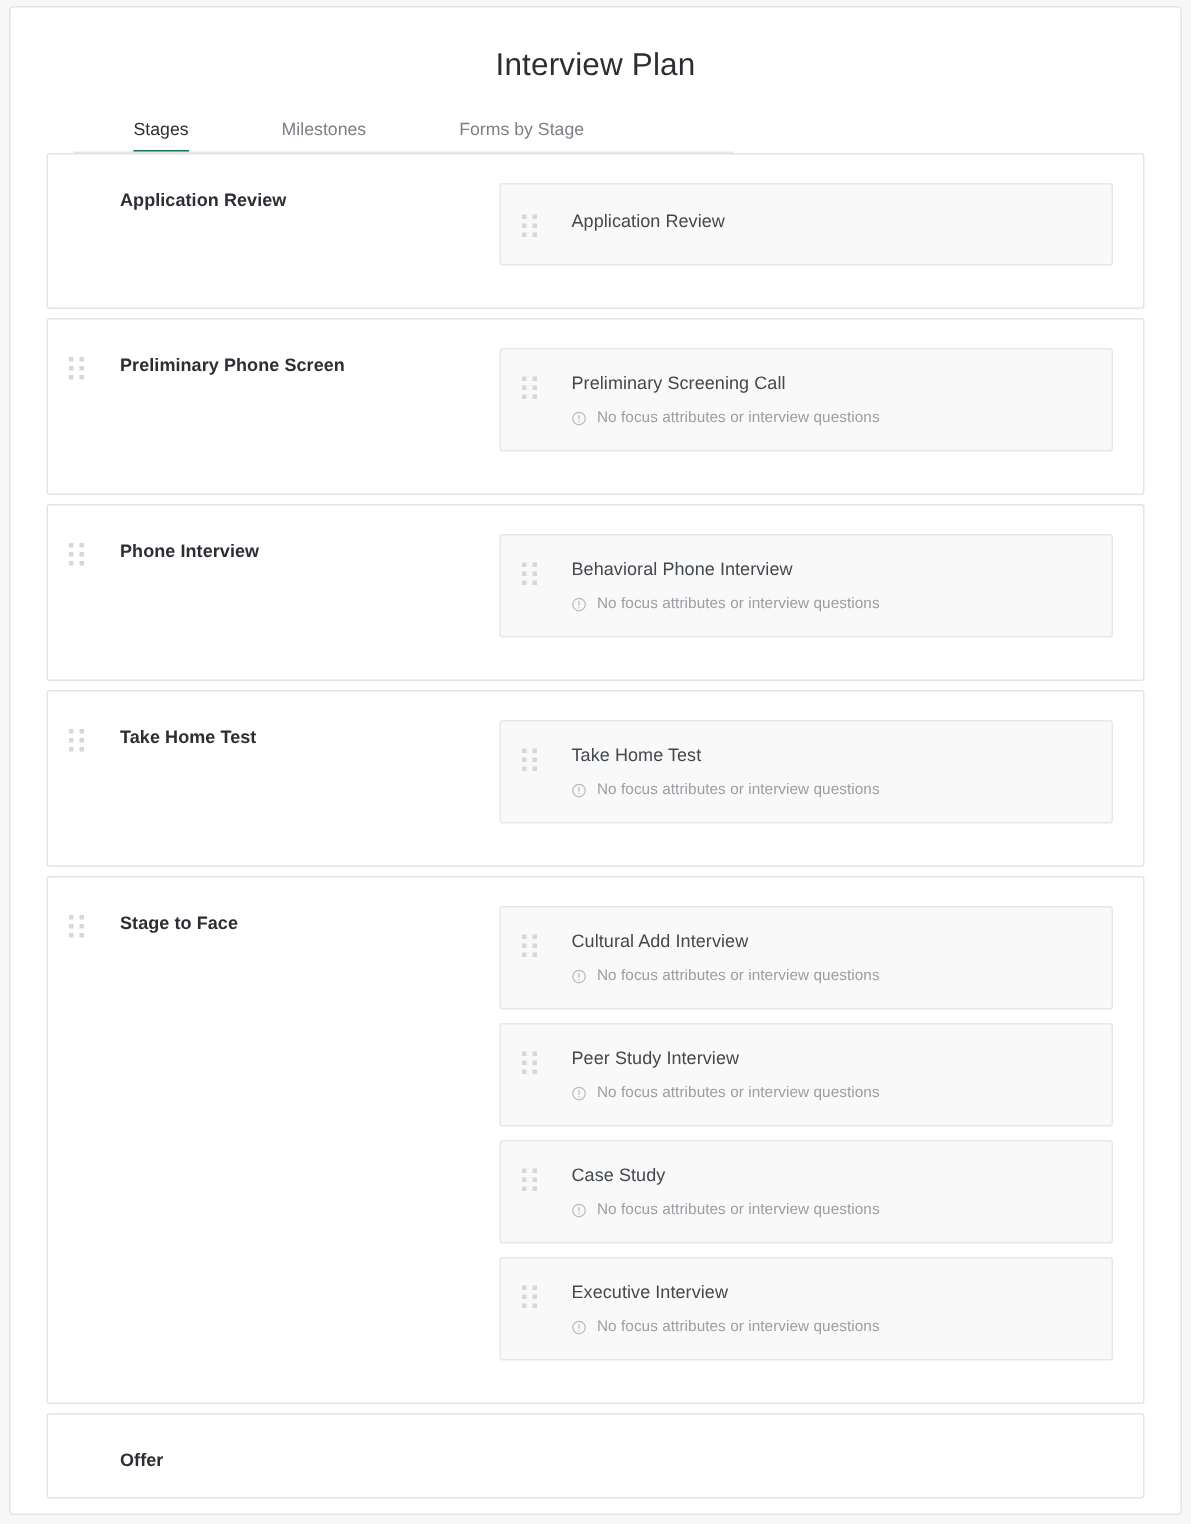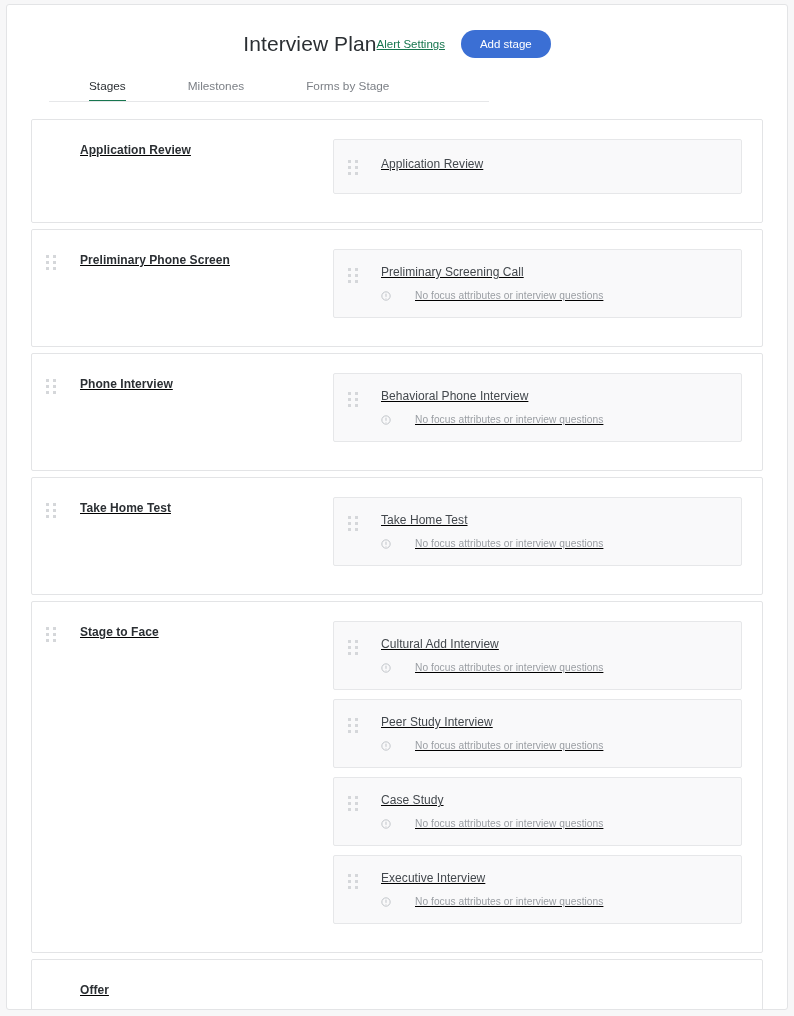--- a/index.html
+++ b/index.html
@@ -102,23 +102,21 @@
     position: absolute;
     left: 24px;
     width: 440px;
     height: 1px;
     background: #e6e7e9;
     bottom: 0;
   }
 
   
   .stage-list {
-    margin-top: 17px;
     padding: 0 24px 0 24px;
-    text-decoration: underline;
   }
   .stage-row {
     position: relative;
     display: flex;
     align-items: flex-start;
     background: #ffffff;
     border: 1px solid #e3e4e6;
     border-radius: 2px;
     margin-bottom: 6px;
     padding: 18px 20px 28px 14px;
@@ -197,21 +195,21 @@
     padding-left: 13px;
   }
   .card-title {
     font-size: 12px;
     color: #43484d;
     letter-spacing: 0.05px;
   }
   .card-sub {
     display: flex;
     align-items: center;
-    gap: 24px;
+    gap: 7px;
     margin-top: 11px;
   }
   .info-icon {
     width: 10px;
     height: 10px;
     flex: 0 0 10px;
     display: block;
   }
   .card-sub-text {
     font-size: 10.2px;
@@ -220,24 +218,20 @@
   }
 </style>
 </head>
 <body>
 
 <div class="page-frame">
 
   <div class="header">
     <div class="header-row">
       <div class="page-title">Interview Plan</div>
-      <div class="header-actions">
-        <a class="alert-settings">Alert Settings</a>
-        <button class="add-stage-btn">Add stage</button>
-      </div>
     </div>
 
     <div class="tabs-wrap">
       <div class="tabs" id="tabs">
           <div class="tab active">Stages</div>
           <div class="tab">Milestones</div>
           <div class="tab">Forms by Stage</div>
         </div>
       <div class="tabs-underline"></div>
     </div>

